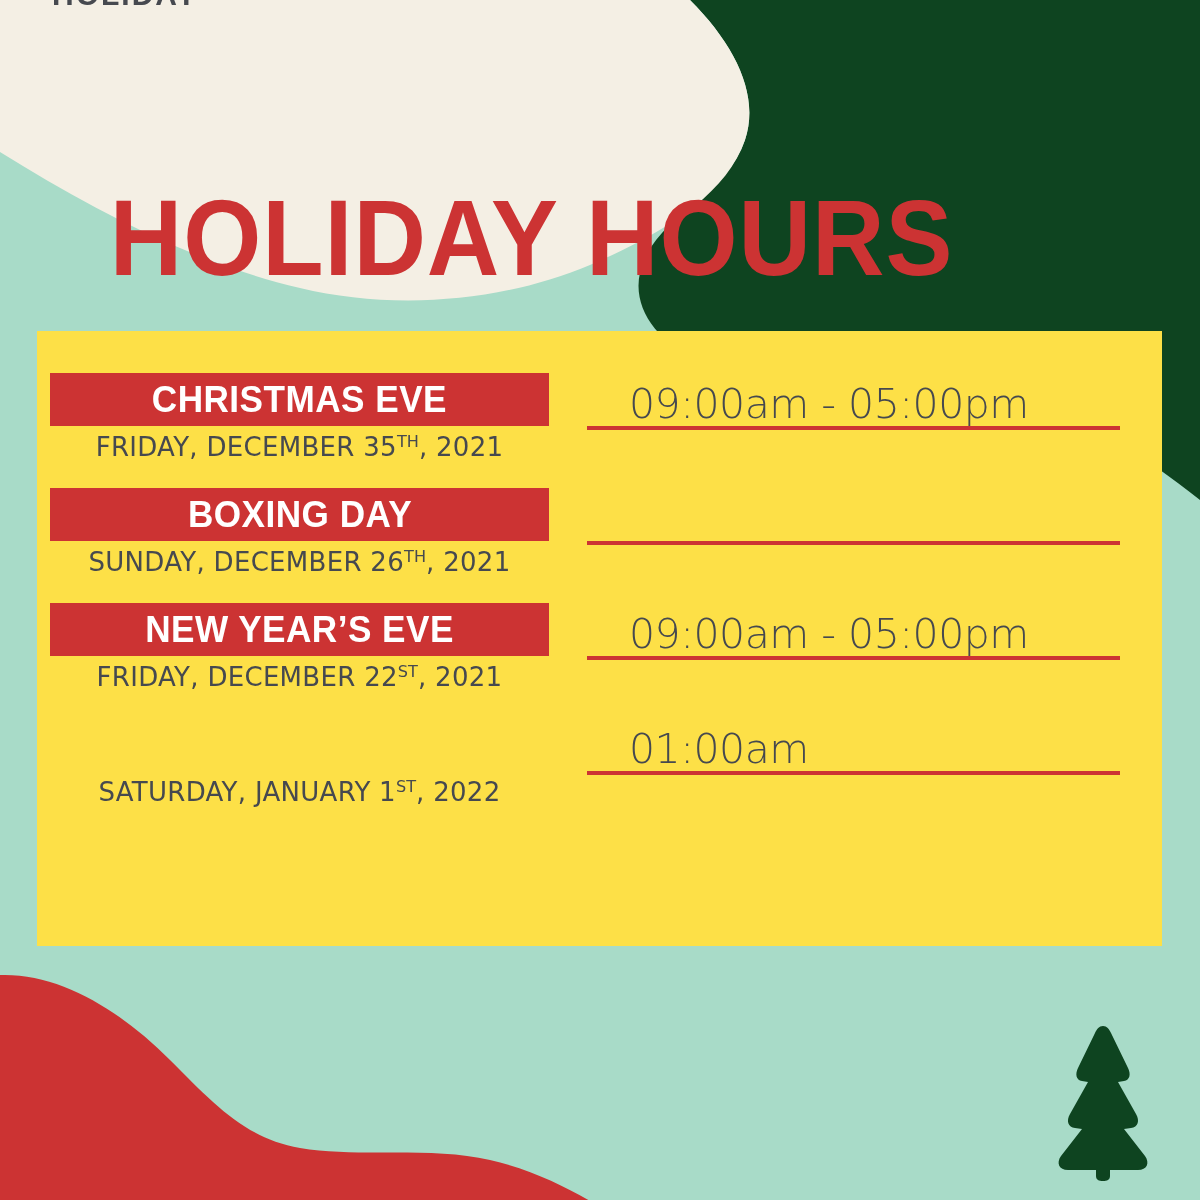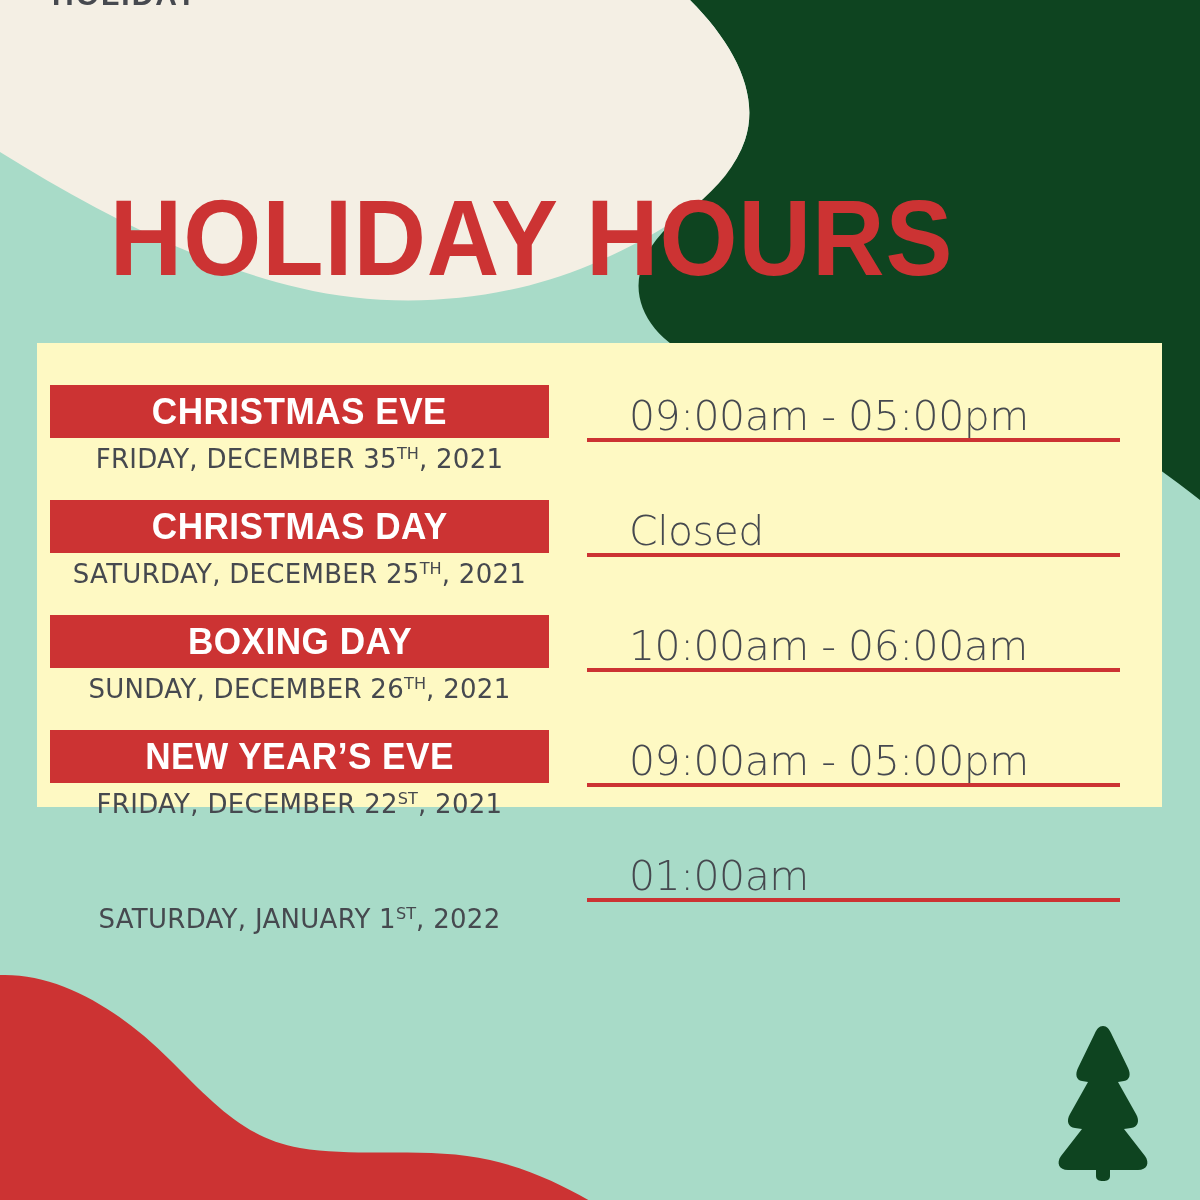--- a/index.html
+++ b/index.html
@@ -73,24 +73,24 @@
     letter-spacing: 1px;
     transform: scaleX(0.93);
     transform-origin: center;
     white-space: nowrap;
   }
 
   
   .card {
     position: absolute;
     left: 37px;
-    top: 343px;
+    top: 331px;
     width: 1125px;
-    height: 464px;
-    background: #fef9c3;
+    height: 615px;
+    background: #fde047;
     z-index: 4;
   }
 
   .rows {
     position: absolute;
     left: 0;
     top: 0;
     width: 100%;
   }
 
@@ -224,34 +224,23 @@
             <span class="label-text">CHRISTMAS EVE</span>
           </div>
           <div class="hours-wrap">
             <div class="hours-text">09:00am - 05:00pm</div>
             <div class="hours-rule"></div>
           </div>
           <div class="date-text"><span>FRIDAY, DECEMBER 35</span><sup>TH</sup><span>, 2021</span></div>
         </div>
         <div class="row">
           <div class="label-bar">
-            <span class="label-text">CHRISTMAS DAY</span>
-          </div>
-          <div class="hours-wrap">
-            <div class="hours-text closed">Closed</div>
-            <div class="hours-rule"></div>
-          </div>
-          <div class="date-text"><span>SATURDAY, DECEMBER 25</span><sup>TH</sup><span>, 2021</span></div>
-        </div>
-        <div class="row">
-          <div class="label-bar">
             <span class="label-text">BOXING DAY</span>
           </div>
           <div class="hours-wrap">
-            <div class="hours-text">10:00am - 06:00am</div>
             <div class="hours-rule"></div>
           </div>
           <div class="date-text"><span>SUNDAY, DECEMBER 26</span><sup>TH</sup><span>, 2021</span></div>
         </div>
         <div class="row">
           <div class="label-bar">
             <span class="label-text">NEW YEAR’S EVE</span>
           </div>
           <div class="hours-wrap">
             <div class="hours-text">09:00am - 05:00pm</div>

